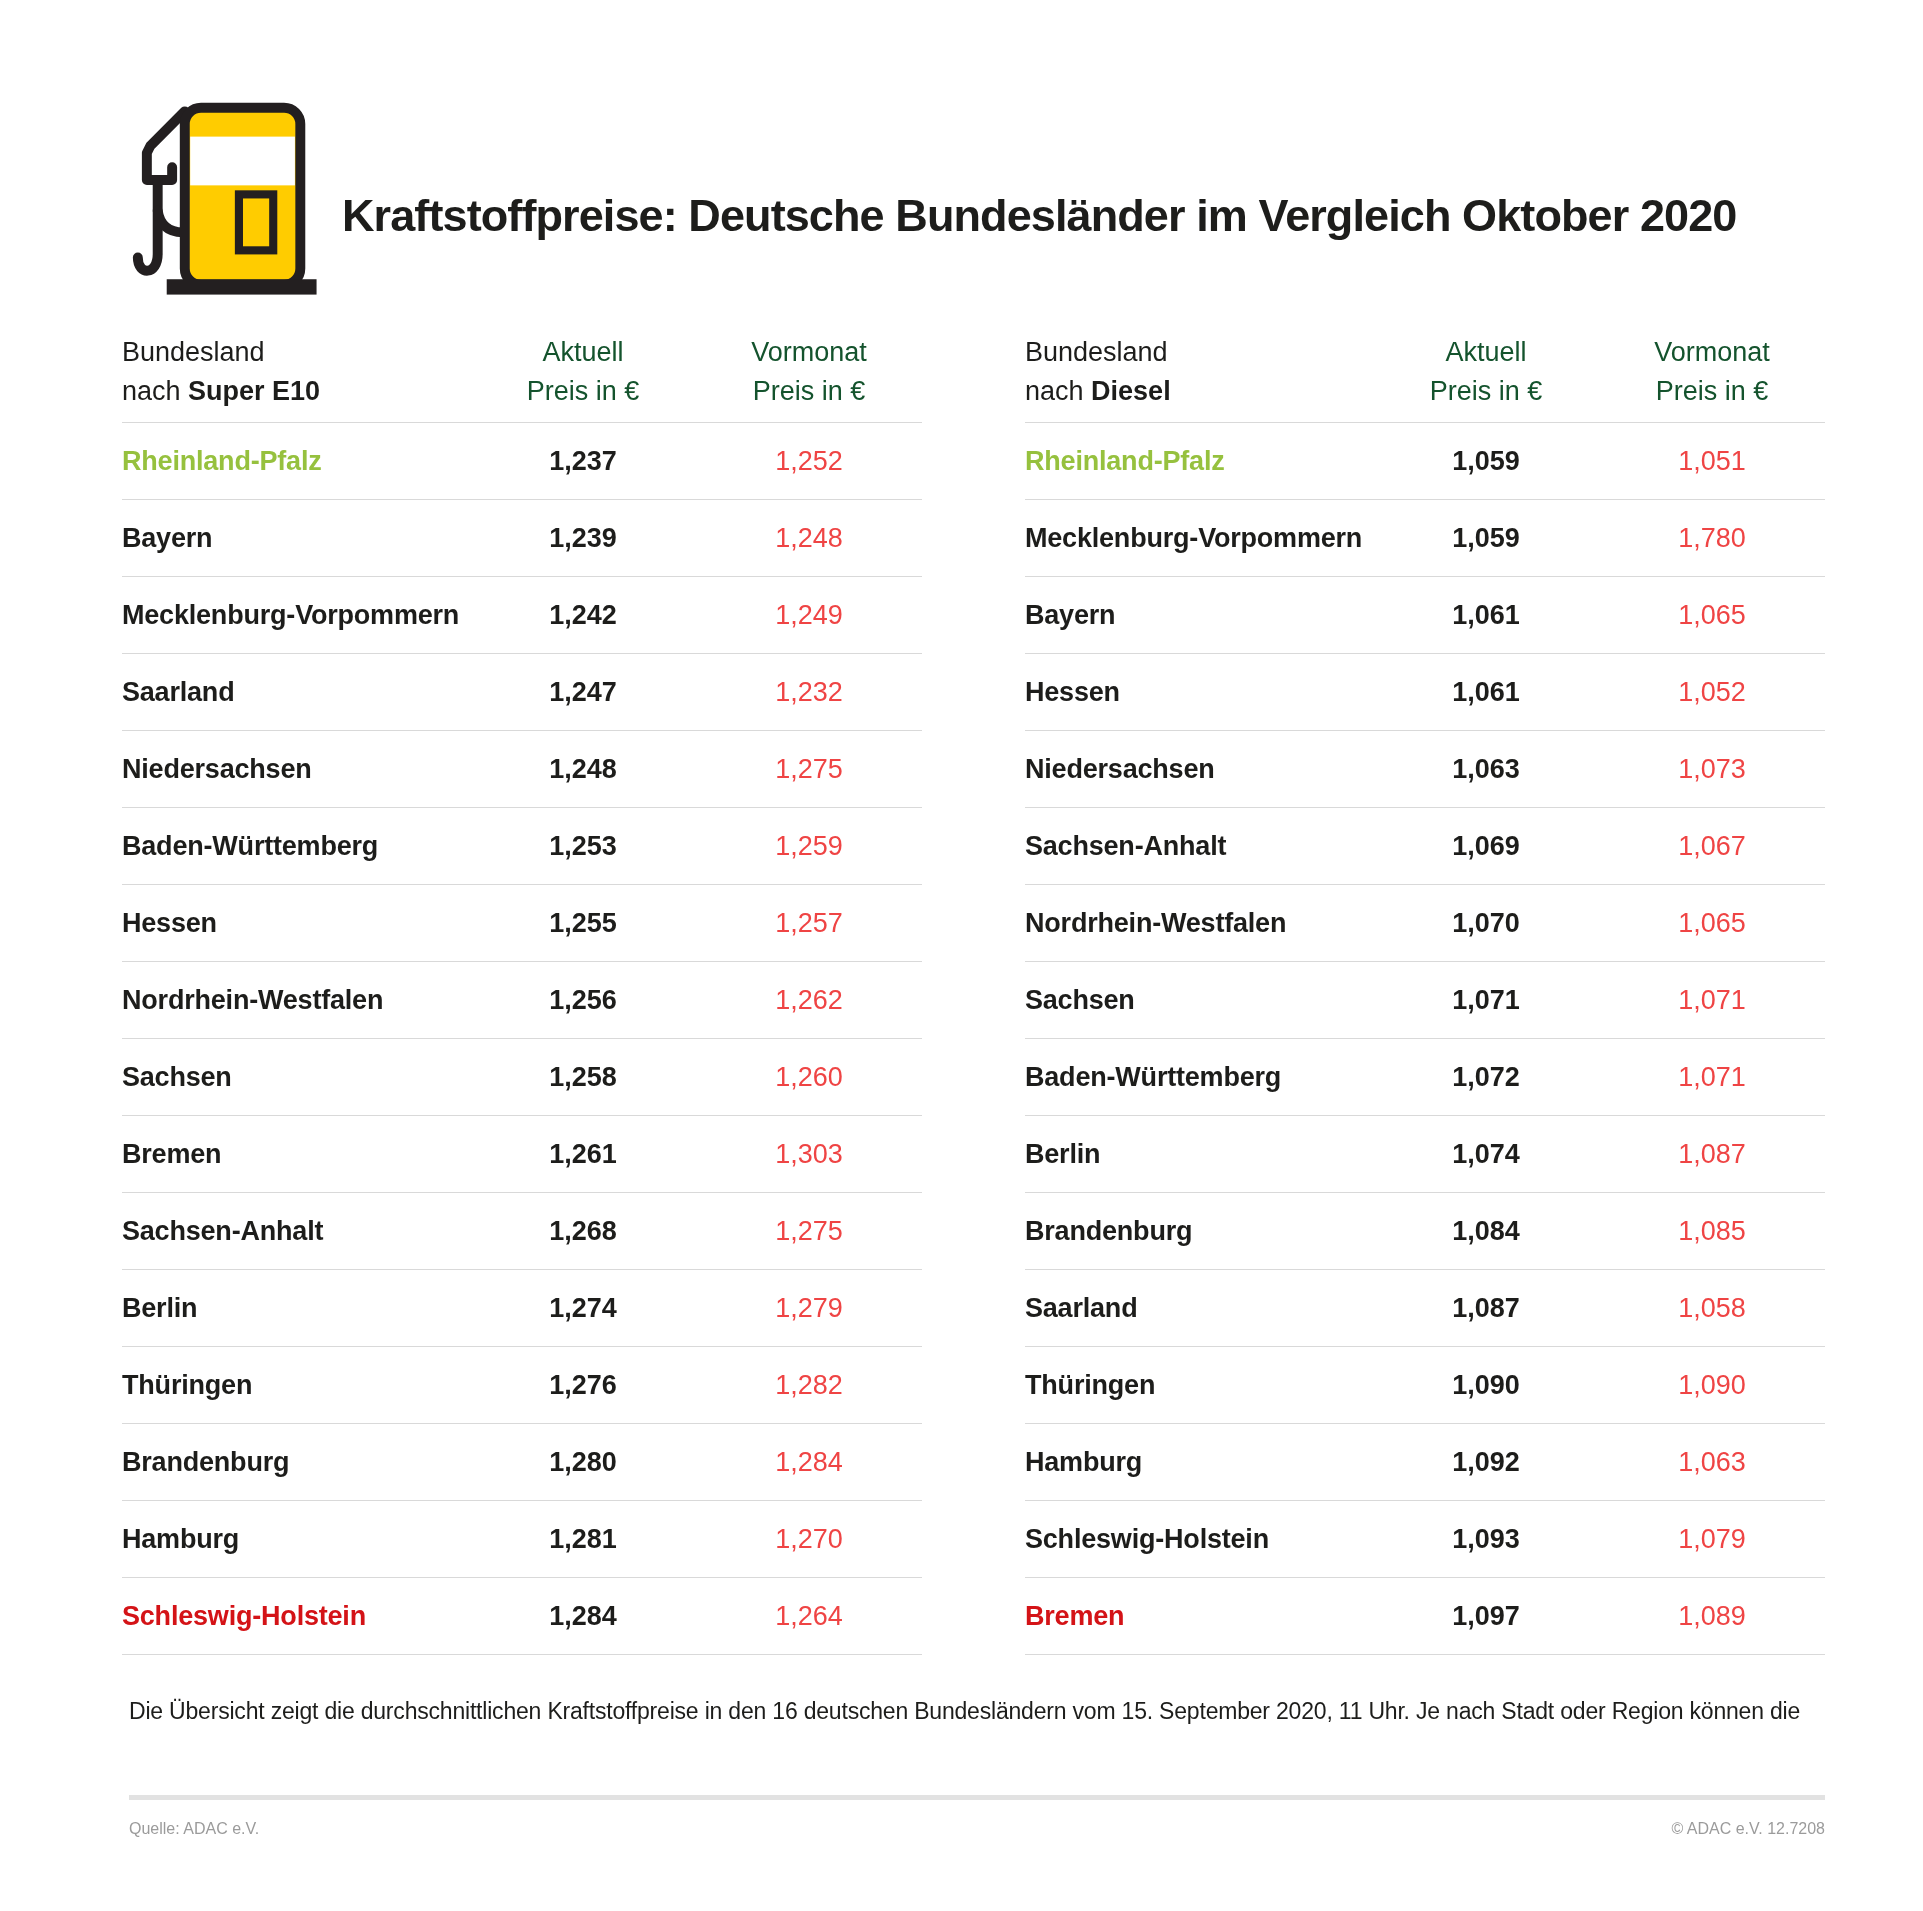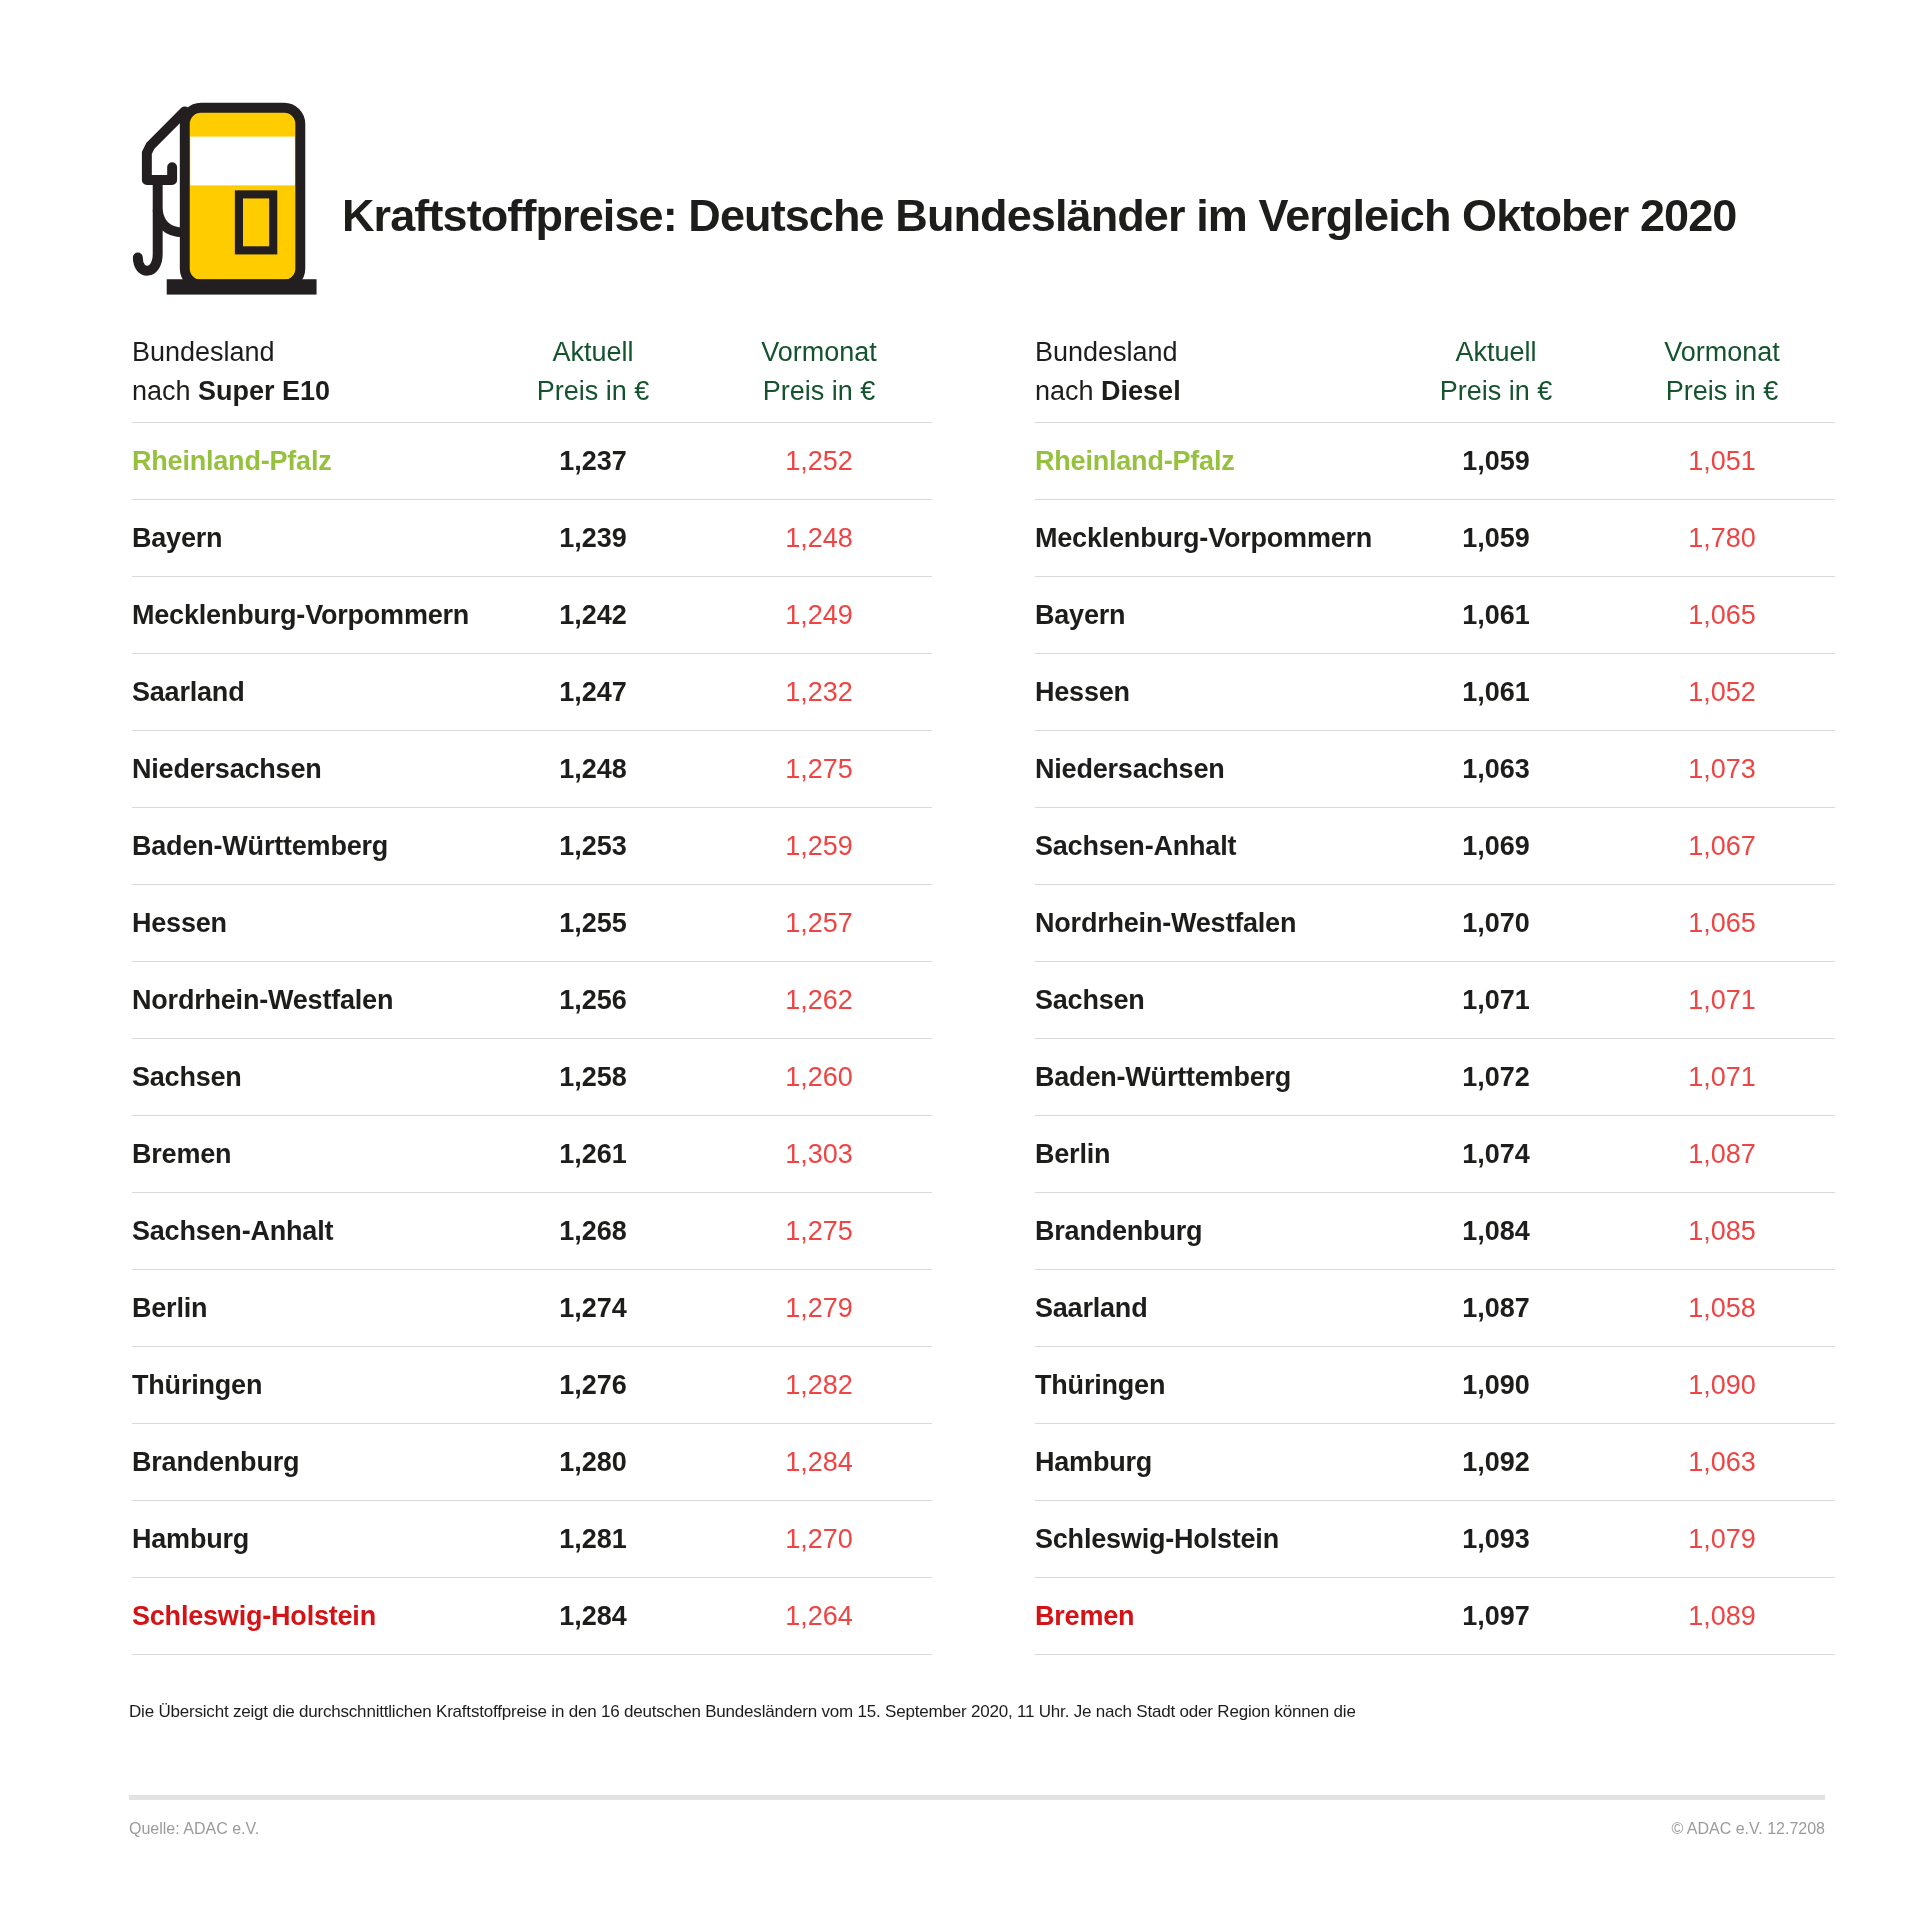--- a/index.html
+++ b/index.html
@@ -13,42 +13,42 @@
   
   .hdr{position:absolute;left:127px;top:93px;display:flex;align-items:center;}
   .pump-svg{width:204px;height:210px;flex:0 0 auto;}
   .title{
     margin-left:11px;margin-top:36px;
     font-size:45px;font-weight:bold;letter-spacing:-0.9px;color:#1d1d1b;
     white-space:nowrap;
   }
 
   
-  .tables{position:absolute;left:132px;top:333px;width:1703px;display:flex;gap:103px;}
+  .tables{position:absolute;left:122px;top:333px;width:1703px;display:flex;gap:103px;}
   .tbl{flex:1 1 0;}
   .thead,.row{display:grid;grid-template-columns:1fr 226px 226px;}
   .thead{padding-bottom:11px;border-bottom:1.8px solid #d9d9d9;}
   .th{font-size:27px;line-height:39px;}
   .th .l1,.th .l2{display:block;}
   .name-h{color:#1d1d1b;text-align:left;}
   .num-h{color:#14532d;text-align:center;}
   .num-h div{text-align:center;}
   .name-h b{font-weight:bold;}
   .row{height:76px;align-items:center;border-bottom:1.8px solid #d9d9d9;}
   .cell{font-size:27px;}
   .cell.name{font-weight:bold;color:#1d1d1b;text-align:left;letter-spacing:-0.2px;}
   .cell.aktuell{font-weight:bold;color:#1d1d1b;text-align:center;}
   .cell.vormonat{font-weight:normal;color:#ef4444;text-align:center;}
   .row.hl-green .name{color:#96c13e;}
   .row.hl-red .name{color:#d41317;}
 
   
   .footnote{
     position:absolute;left:129px;top:1690px;width:1737px;
-    font-size:17px;line-height:43px;color:#1d1d1b;letter-spacing:-0.2px;
+    font-size:23px;line-height:43px;color:#1d1d1b;letter-spacing:-0.2px;
   }
   .footnote div{white-space:nowrap;}
   .bottom-divider{
     position:absolute;left:129px;top:1795px;width:1696px;height:4.5px;
     background:#e2e2e2;
   }
   .footer{
     position:absolute;left:129px;top:1820px;width:1696px;
     display:flex;justify-content:space-between;
     font-size:16px;color:#9b9b9b;

